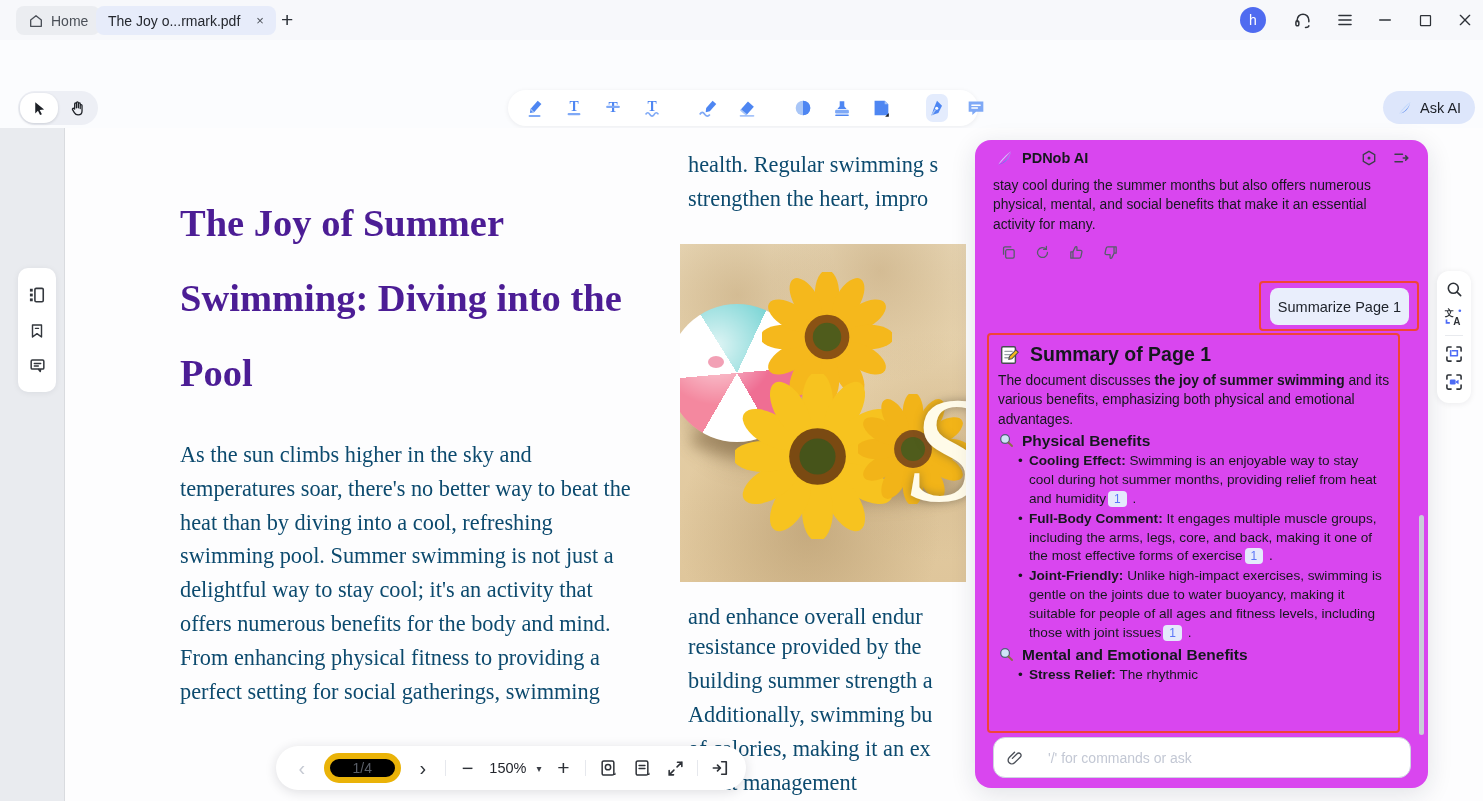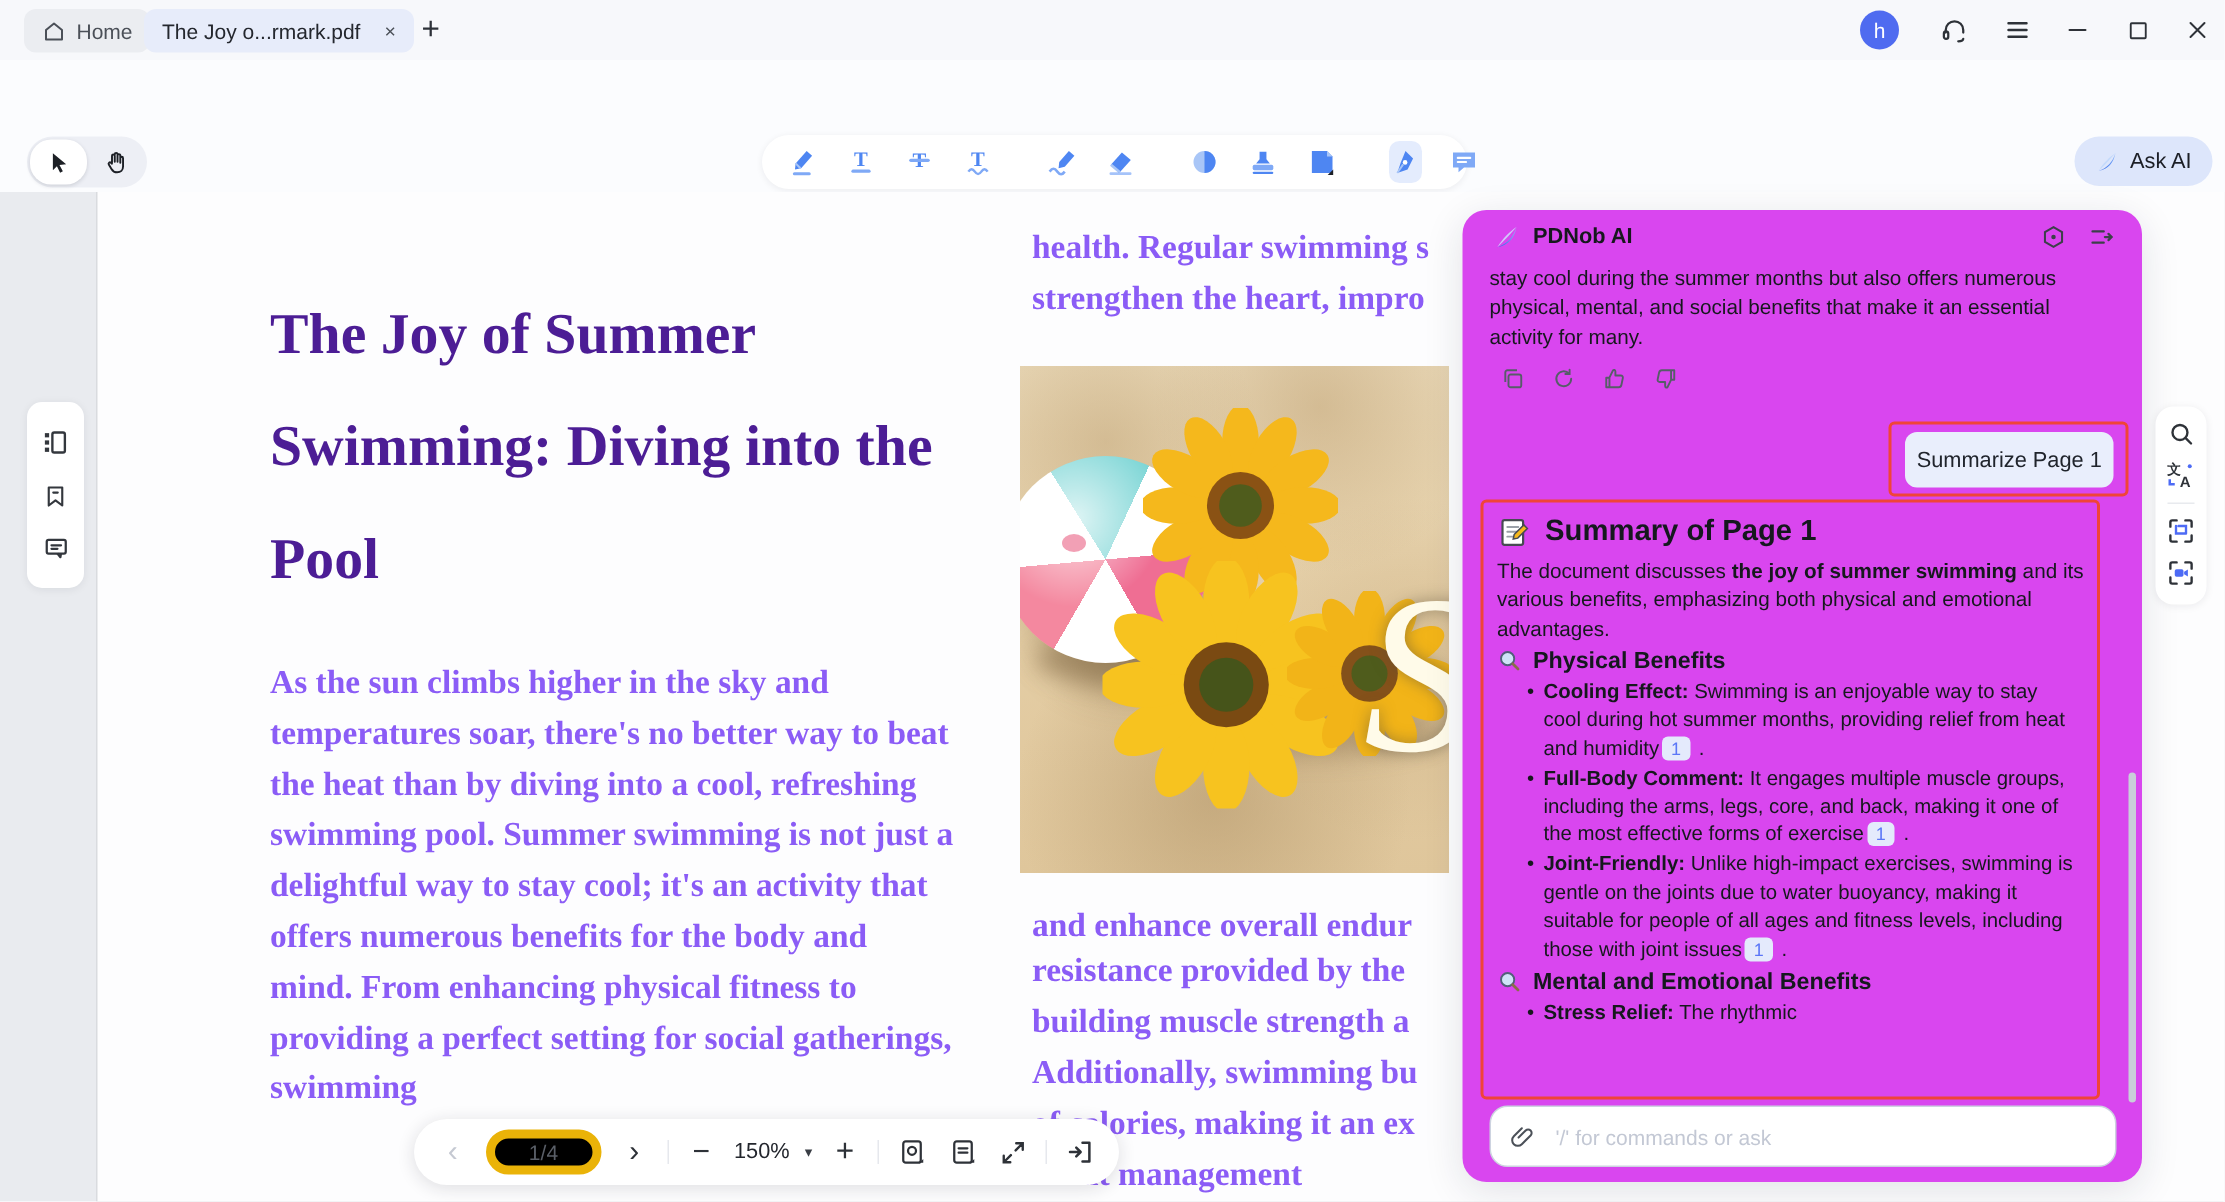--- a/index.html
+++ b/index.html
@@ -32,21 +32,21 @@
   .selbtn.sel { background:#fff; box-shadow:0 1px 3px rgba(20,25,40,.15); }
   .annobar { position:absolute; left:508px; top:0px; width:470px; height:36px; background:#fff; border-radius:18px; box-shadow:0 1px 5px rgba(31,35,41,.07); display:flex; align-items:center; padding:0 16px; gap:17px; }
   .annobar .vdiv { height:14px; background:#e8eaee; }
   .anno { width:24px; height:24px; display:flex; align-items:center; justify-content:center; }
   .anno.sel { background:#e4ecfd; border-radius:7px; width:32px; height:28px; }
   .askai { position:absolute; left:1383px; top:1px; height:33px; border-radius:17px; background:#dde6fb; display:flex; align-items:center; gap:7px; padding:0 14px; font-size:14.5px; color:#1c1f26; }
 
   
   .canvas { position:absolute; left:0; top:128px; width:1483px; height:673px; background:#e9ebef; }
   .page { position:absolute; left:65px; top:0px; width:1418px; height:673px; background:#fdfdfe; box-shadow:-1px 0 0 #d9dbdf; overflow:hidden; }
-  .pdf-serif { font-family:"Liberation Serif", serif; color:#8b5cf6;font-weight:bold; }
+  .pdf-serif { font-family:"Liberation Serif", serif; color:#0c4a6e; }
   .pdf-title { position:absolute; left:115px; top:58px; width:485px; font-size:38.5px; line-height:75px; font-weight:700; color:#4c1d95; }
   .col1 { position:absolute; left:115px; top:310px; width:458px; font-size:22.3px; line-height:33.8px; }
   .col2line { position:absolute; left:623px; white-space:nowrap; font-size:22.3px; line-height:33.8px; }
 
   
   .beach { position:absolute; left:615px; top:116px; width:286px; height:338px; overflow:hidden; background:
       radial-gradient(circle at 20% 15%, rgba(186,156,110,.45), transparent 28%),
       radial-gradient(circle at 70% 8%, rgba(190,160,115,.5), transparent 30%),
       radial-gradient(circle at 45% 85%, rgba(170,140,95,.5), transparent 40%),
       radial-gradient(circle at 90% 60%, rgba(200,172,128,.45), transparent 35%),
@@ -79,21 +79,21 @@
   .redbox2 { position:absolute; left:12px; top:193px; width:413px; height:400px; border:2.5px solid #f04438; border-radius:4px; padding:8px 12px 0 9px; overflow:hidden; }
   .sum-h { display:flex; align-items:center; gap:10px; font-size:19.5px; font-weight:700; color:#15181e; margin-bottom:5px; }
   .sum-p { font-size:13.8px; line-height:19.3px; color:#16181d; width:394px; }
   .sec-h { display:flex; align-items:center; gap:7px; font-size:15.5px; font-weight:700; color:#15181e; margin-top:3px; }
   .sum-ul { list-style:none; margin:2px 0 0 20px; width:366px; }
   .sum-ul li { font-size:13.6px; line-height:18.9px; color:#16181d; position:relative; padding-left:11px; margin-bottom:1px; }
   .sum-ul li::before { content:"•"; position:absolute; left:0; top:0; }
   .cite { display:inline-block; background:#e4eafc; color:#5b76f7; font-size:12px; line-height:16px; padding:0 6px; border-radius:4px; margin:0 2px; }
   .cite:empty { display:none; }
   .panel-scroll { position:absolute; left:444px; top:375px; width:5px; height:220px; background:#c9ced9; border-radius:3px; }
-  .ai-input { position:absolute; left:18px; top:597px; width:418px; height:41px; border:1.5px solid #cdd3e0; border-radius:12px; background:#fff; display:flex; align-items:center; padding:0 12px; gap:13px; }
+  .ai-input { position:absolute; left:18px; top:597px; width:418px; height:41px; border:1.5px solid #cdd3e0; border-radius:12px; background:#fff; display:flex; align-items:center; padding:0 12px; gap:24px; }
   .ai-input input { border:none; outline:none; flex:1; font-size:14px; color:#33363d; font-family:"Liberation Sans",sans-serif; background:transparent; }
   .ai-input input::placeholder { color:#c3c8d4; }
 
   
   .leftstrip { position:absolute; left:18px; top:140px; width:38px; height:124px; background:#fff; border-radius:10px; box-shadow:0 1px 6px rgba(20,25,40,.07); display:flex; flex-direction:column; align-items:center; justify-content:space-evenly; z-index:20; }
   .rightstrip { position:absolute; left:1437px; top:143px; width:34px; height:132px; background:#fff; border-radius:12px; box-shadow:0 1px 6px rgba(20,25,40,.08); display:flex; flex-direction:column; align-items:center; gap:8px; padding:9px 0; z-index:50; }
   .hdiv { width:18px; height:1px; background:#e8eaee; }
 
   svg { display:block; }
   b { font-weight:700; }
@@ -389,21 +389,21 @@
             <ellipse cx="0" cy="-21" rx="6" ry="12" transform="rotate(330)"></ellipse>
           </g>
         <circle r="11" fill="#84511a"></circle>
           <circle r="7" fill="#4f5c1c"></circle>
       </svg>
       <div class="script-s">S</div>
     </div>
 
     <div class="col2line pdf-serif" style="top:472px">and enhance overall endur</div>
     <div class="col2line pdf-serif" style="top:502px">resistance provided by the</div>
-    <div class="col2line pdf-serif" style="top:536px">building muscle strength a</div>
+    <div class="col2line pdf-serif" style="top:536px">building summer strength a</div>
     <div class="col2line pdf-serif" style="top:570px">Additionally, swimming bu</div>
     <div class="col2line pdf-serif" style="top:604px">of calories, making it an ex</div>
     <div class="col2line pdf-serif" style="top:638px;left:655px">nt management</div>
   </div>
 
   <div class="leftstrip">
     <span>
       <svg width="20" height="20" viewBox="0 0 24 24" fill="none" stroke="#33373d" stroke-width="1.9">
           <rect x="9.5" y="4" width="10" height="16" rx="1.5"></rect>
           <rect x="3.5" y="4.5" width="3.4" height="3.4" fill="#33373d" stroke="none"></rect>

